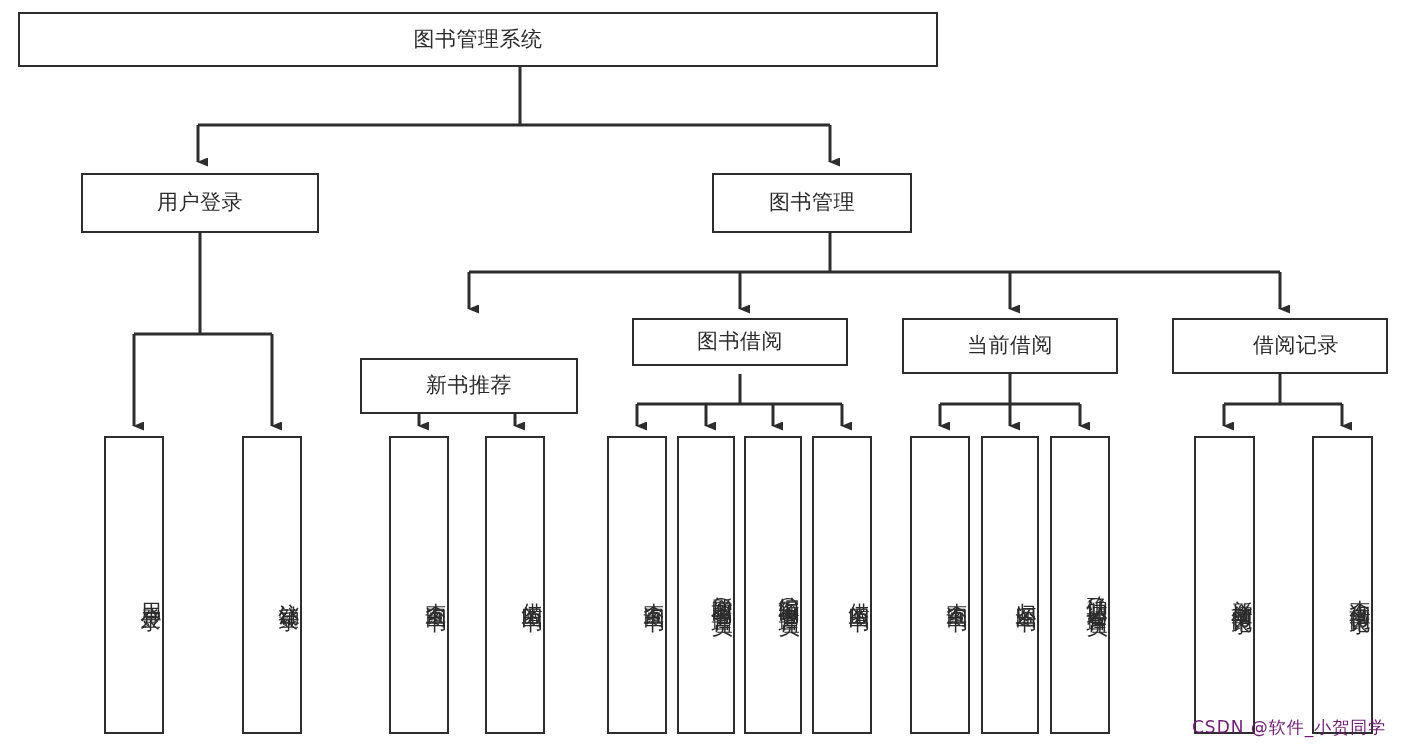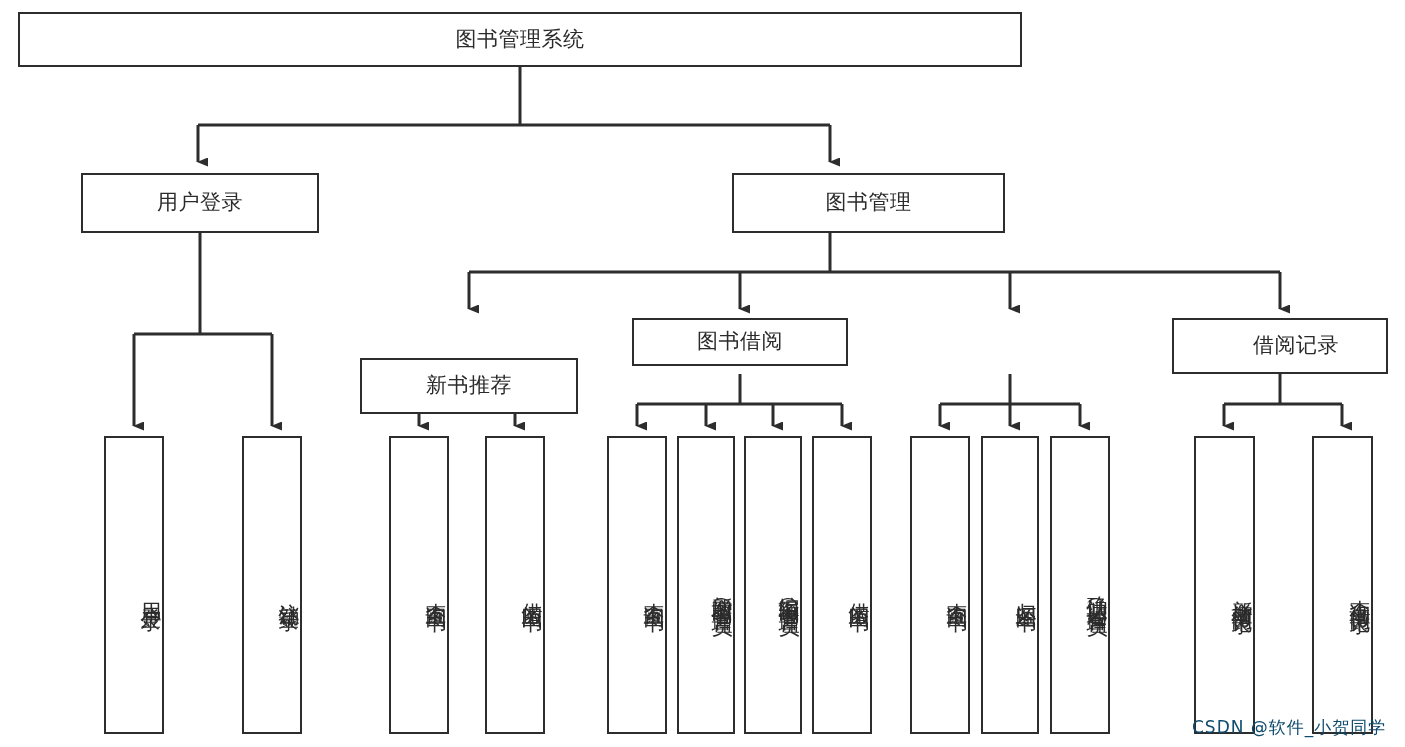--- a/index.html
+++ b/index.html
@@ -42,21 +42,21 @@
     font-size:21px;
     letter-spacing:3px;
     padding-top:14px;
     align-items:flex-start;
     justify-content:center;
   }
   .node.root{ font-size:21px; }
   .watermark{
     position:absolute;
     font-size:17px;
-    color:#0c4a6e;
+    color:#701a75;
     letter-spacing:1px;
     white-space:nowrap;
     user-select:none;
   }
 </style>
 </head>
 <body>
 
 <div id="canvas">
 
@@ -103,36 +103,39 @@
       <path d="M1010,404 L1010,426" marker-end="url(#arrow)"></path>
       <path d="M1080,404 L1080,426" marker-end="url(#arrow)"></path>
 
       <path d="M1280,374 L1280,404"></path>
       <path d="M1224,404 L1342,404"></path>
       <path d="M1224,404 L1224,426" marker-end="url(#arrow)"></path>
       <path d="M1342,404 L1342,426" marker-end="url(#arrow)"></path>
     </g>
   </svg>
 
-  <div class="node horiz root" style="left:18px;top:12px;width:1004px;height:55px;justify-content:center;">
+  <div class="node horiz root" style="left:18px;top:12px;width:920px;height:55px;justify-content:center;">
     <span>图书管理系统</span>
   </div>
 
   <div class="node horiz" style="left:81px;top:173px;width:238px;height:60px;">
     <span>用户登录</span>
   </div>
-  <div class="node horiz" style="left:712px;top:173px;width:273px;height:60px;margin-left:20px;">
+  <div class="node horiz" style="left:712px;top:173px;width:200px;height:60px;">
     <span>图书管理</span>
   </div>
 
   <div class="node horiz" style="left:360px;top:318px;width:218px;height:56px;margin-top:40px;">
     <span>新书推荐</span>
   </div>
   <div class="node horiz" style="left:632px;top:318px;width:216px;height:48px;">
     <span>图书借阅</span>
+  </div>
+  <div class="node horiz" style="left:902px;top:318px;width:216px;height:56px;">
+    <span>当前借阅</span>
   </div>
   <div class="node horiz" style="left:1172px;top:318px;width:216px;height:56px;padding-left:32px;">
     <span>借阅记录</span>
   </div>
 
   <div class="node vert" style="left:104px;top:436px;width:60px;height:298px;">
     <span>用户登录</span>
   </div>
   <div class="node vert" style="left:242px;top:436px;width:60px;height:298px;">
     <span>注销登录</span>

